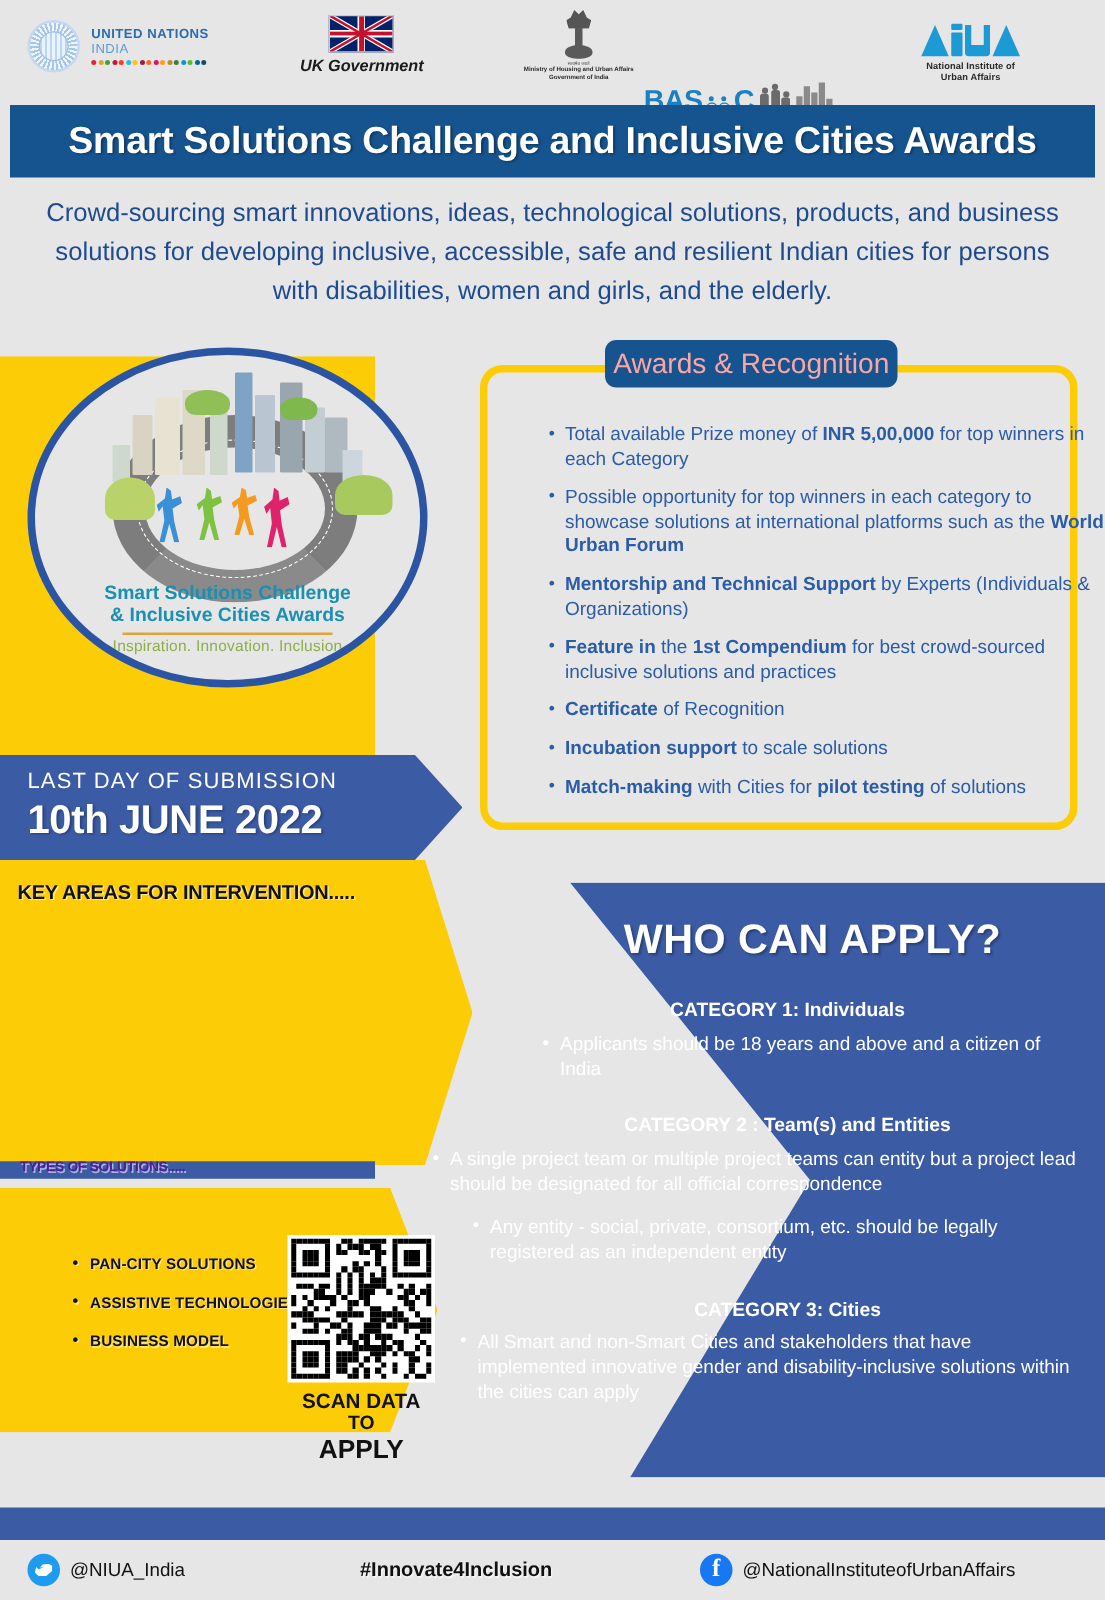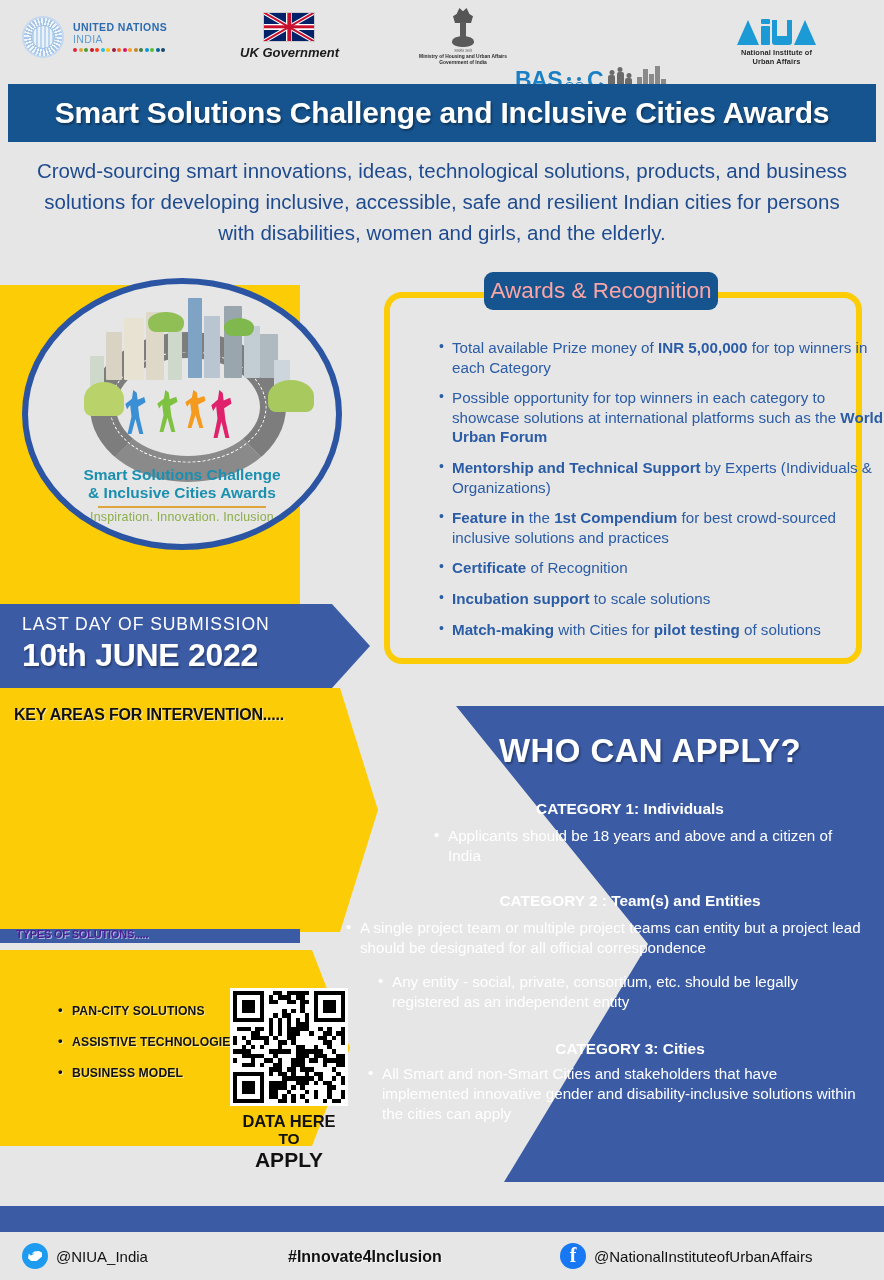--- a/index.html
+++ b/index.html
@@ -1030,21 +1030,21 @@
           <i></i>
           <i></i>
           <i class="on"></i>
           <i></i>
           <i class="on"></i>
           <i class="on"></i>
           <i></i>
         </div>
     </div>
     <div class="scan-txt">
-      <div class="s1">DATA HERE</div>
+      <div class="s1">SCAN DATA</div>
       <div class="s2">TO</div>
       <div class="s3">APPLY</div>
     </div>
   </div>
 
   <div class="whopanel"></div>
   <div class="who-title">WHO CAN APPLY?</div>
   <div id="who-content">
       <div class="cat-head" style="top: 800px; left: 410px; width: 440px;">CATEGORY 1: Individuals</div>
       <ul class="cat-body" style="top: 826px; left: 434px; width: 400px; margin: 0px; padding: 0px;">

